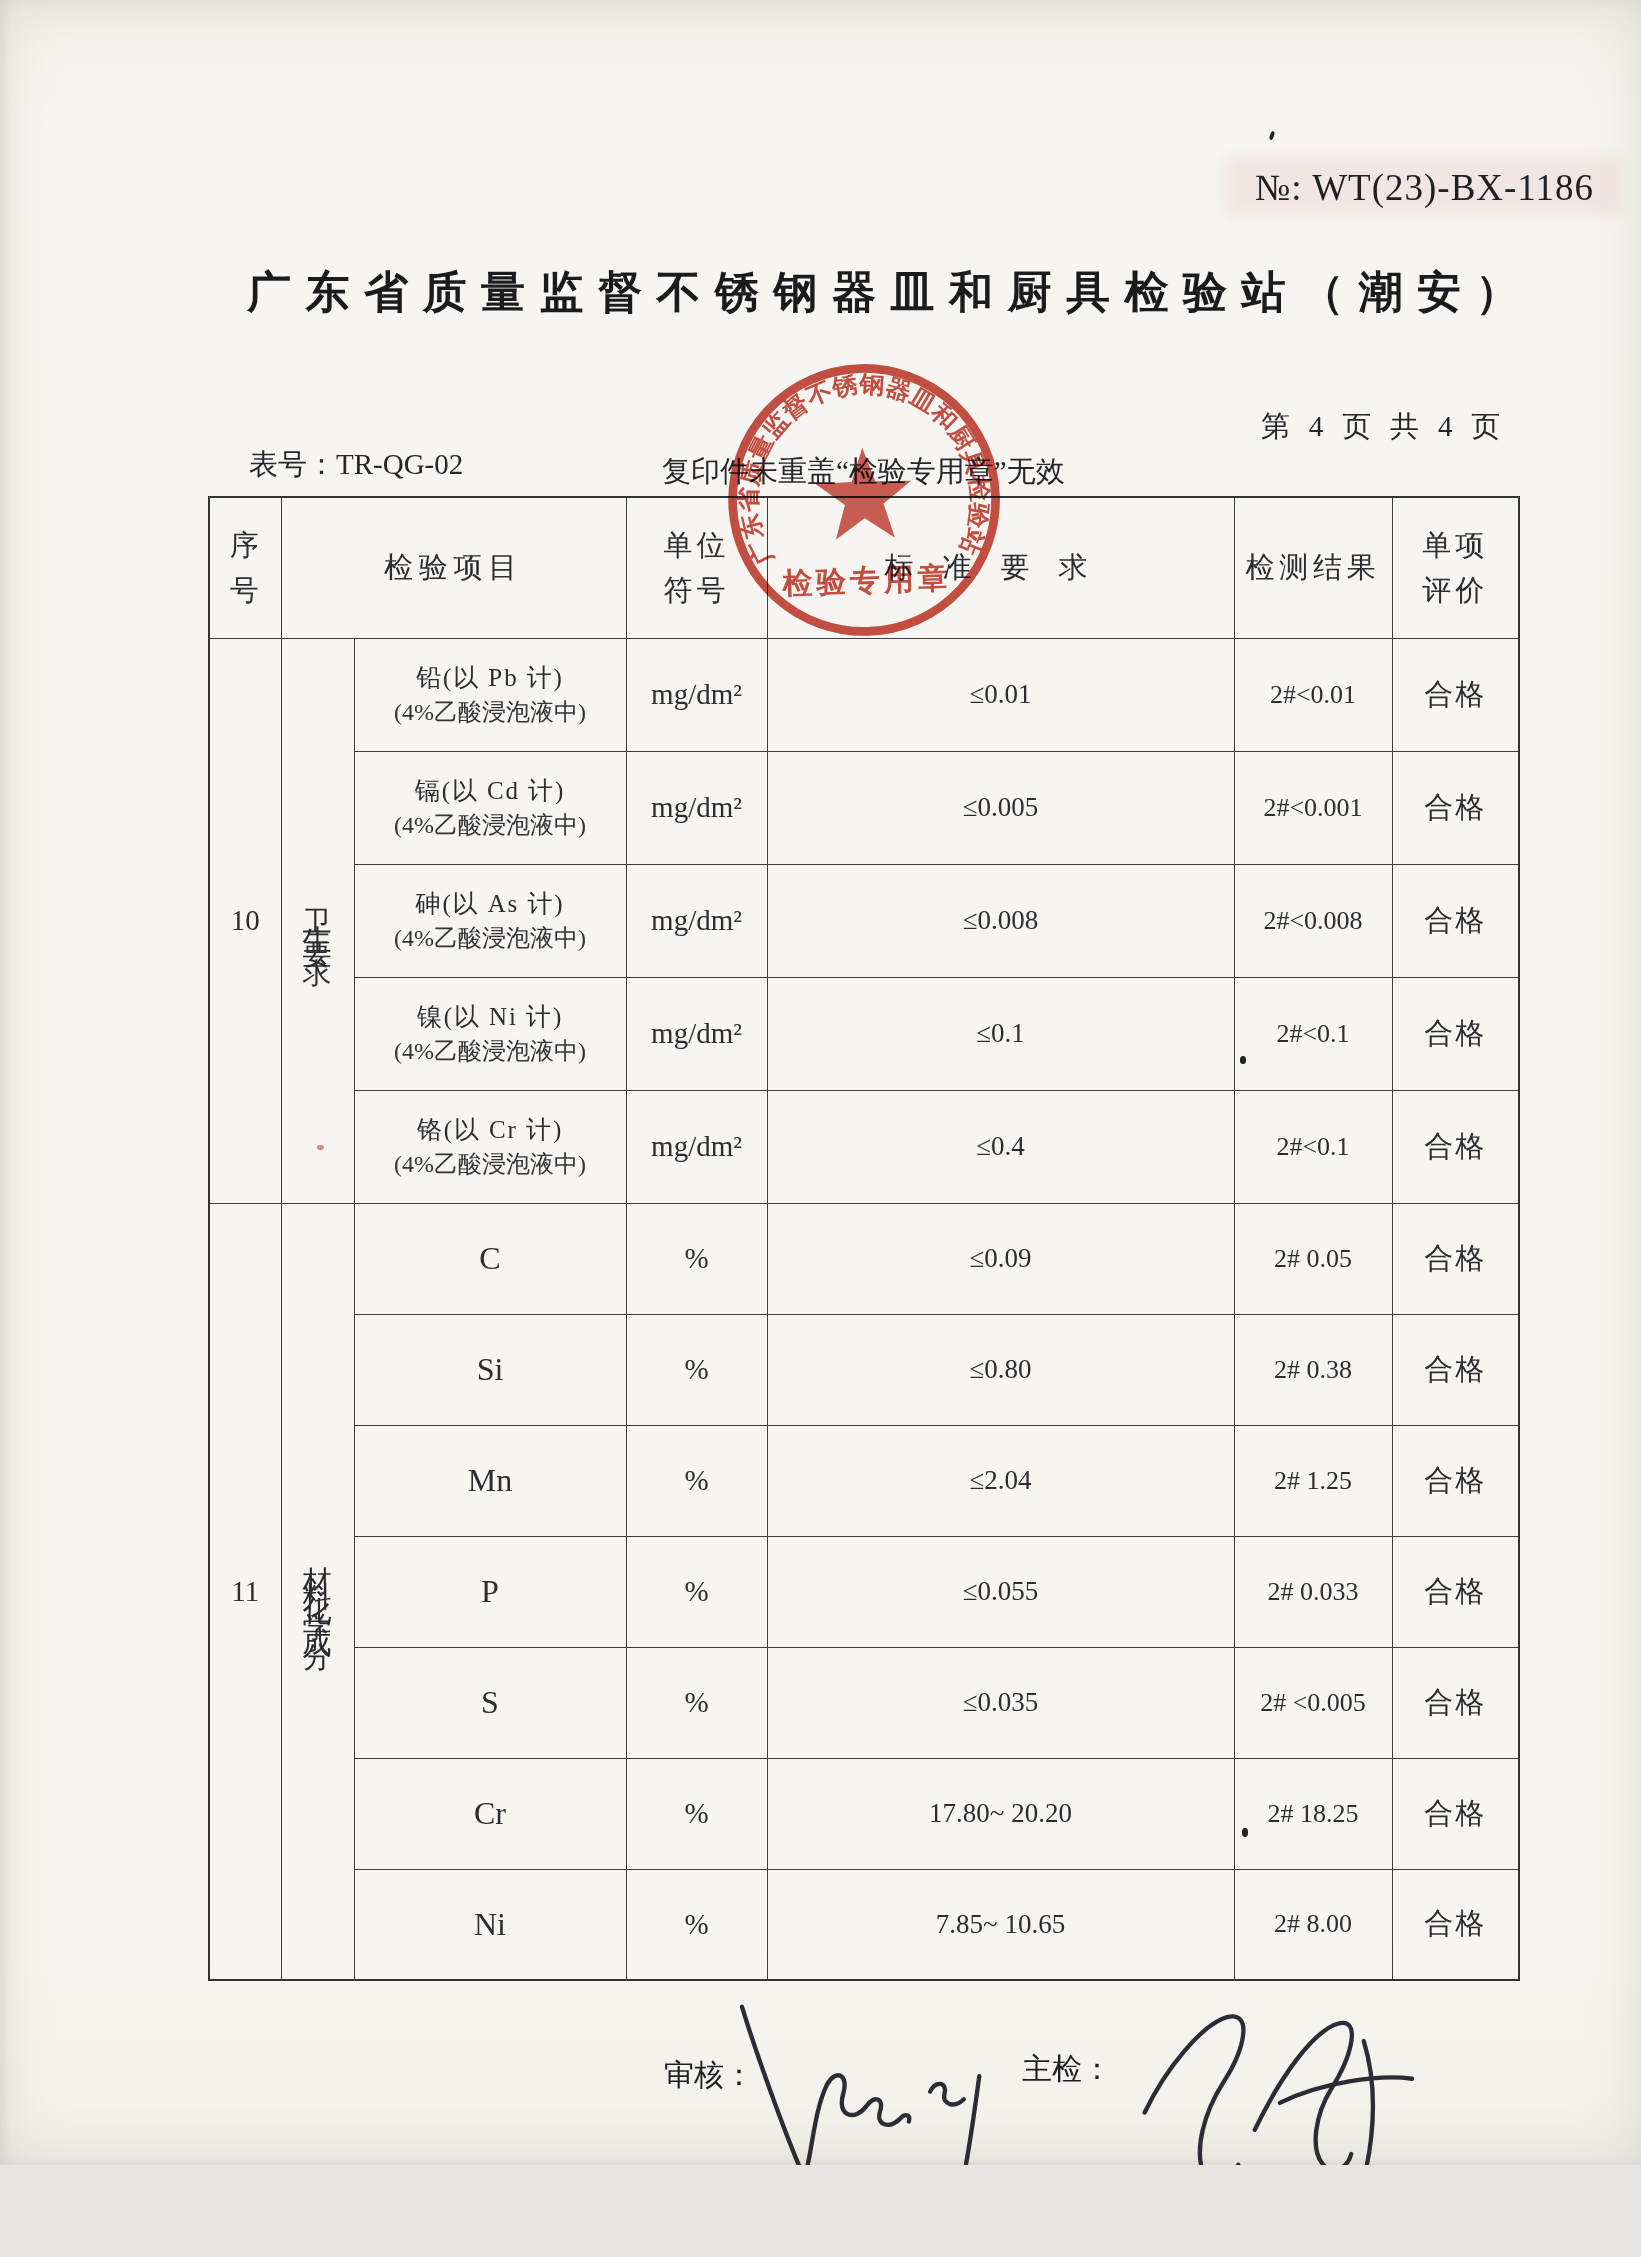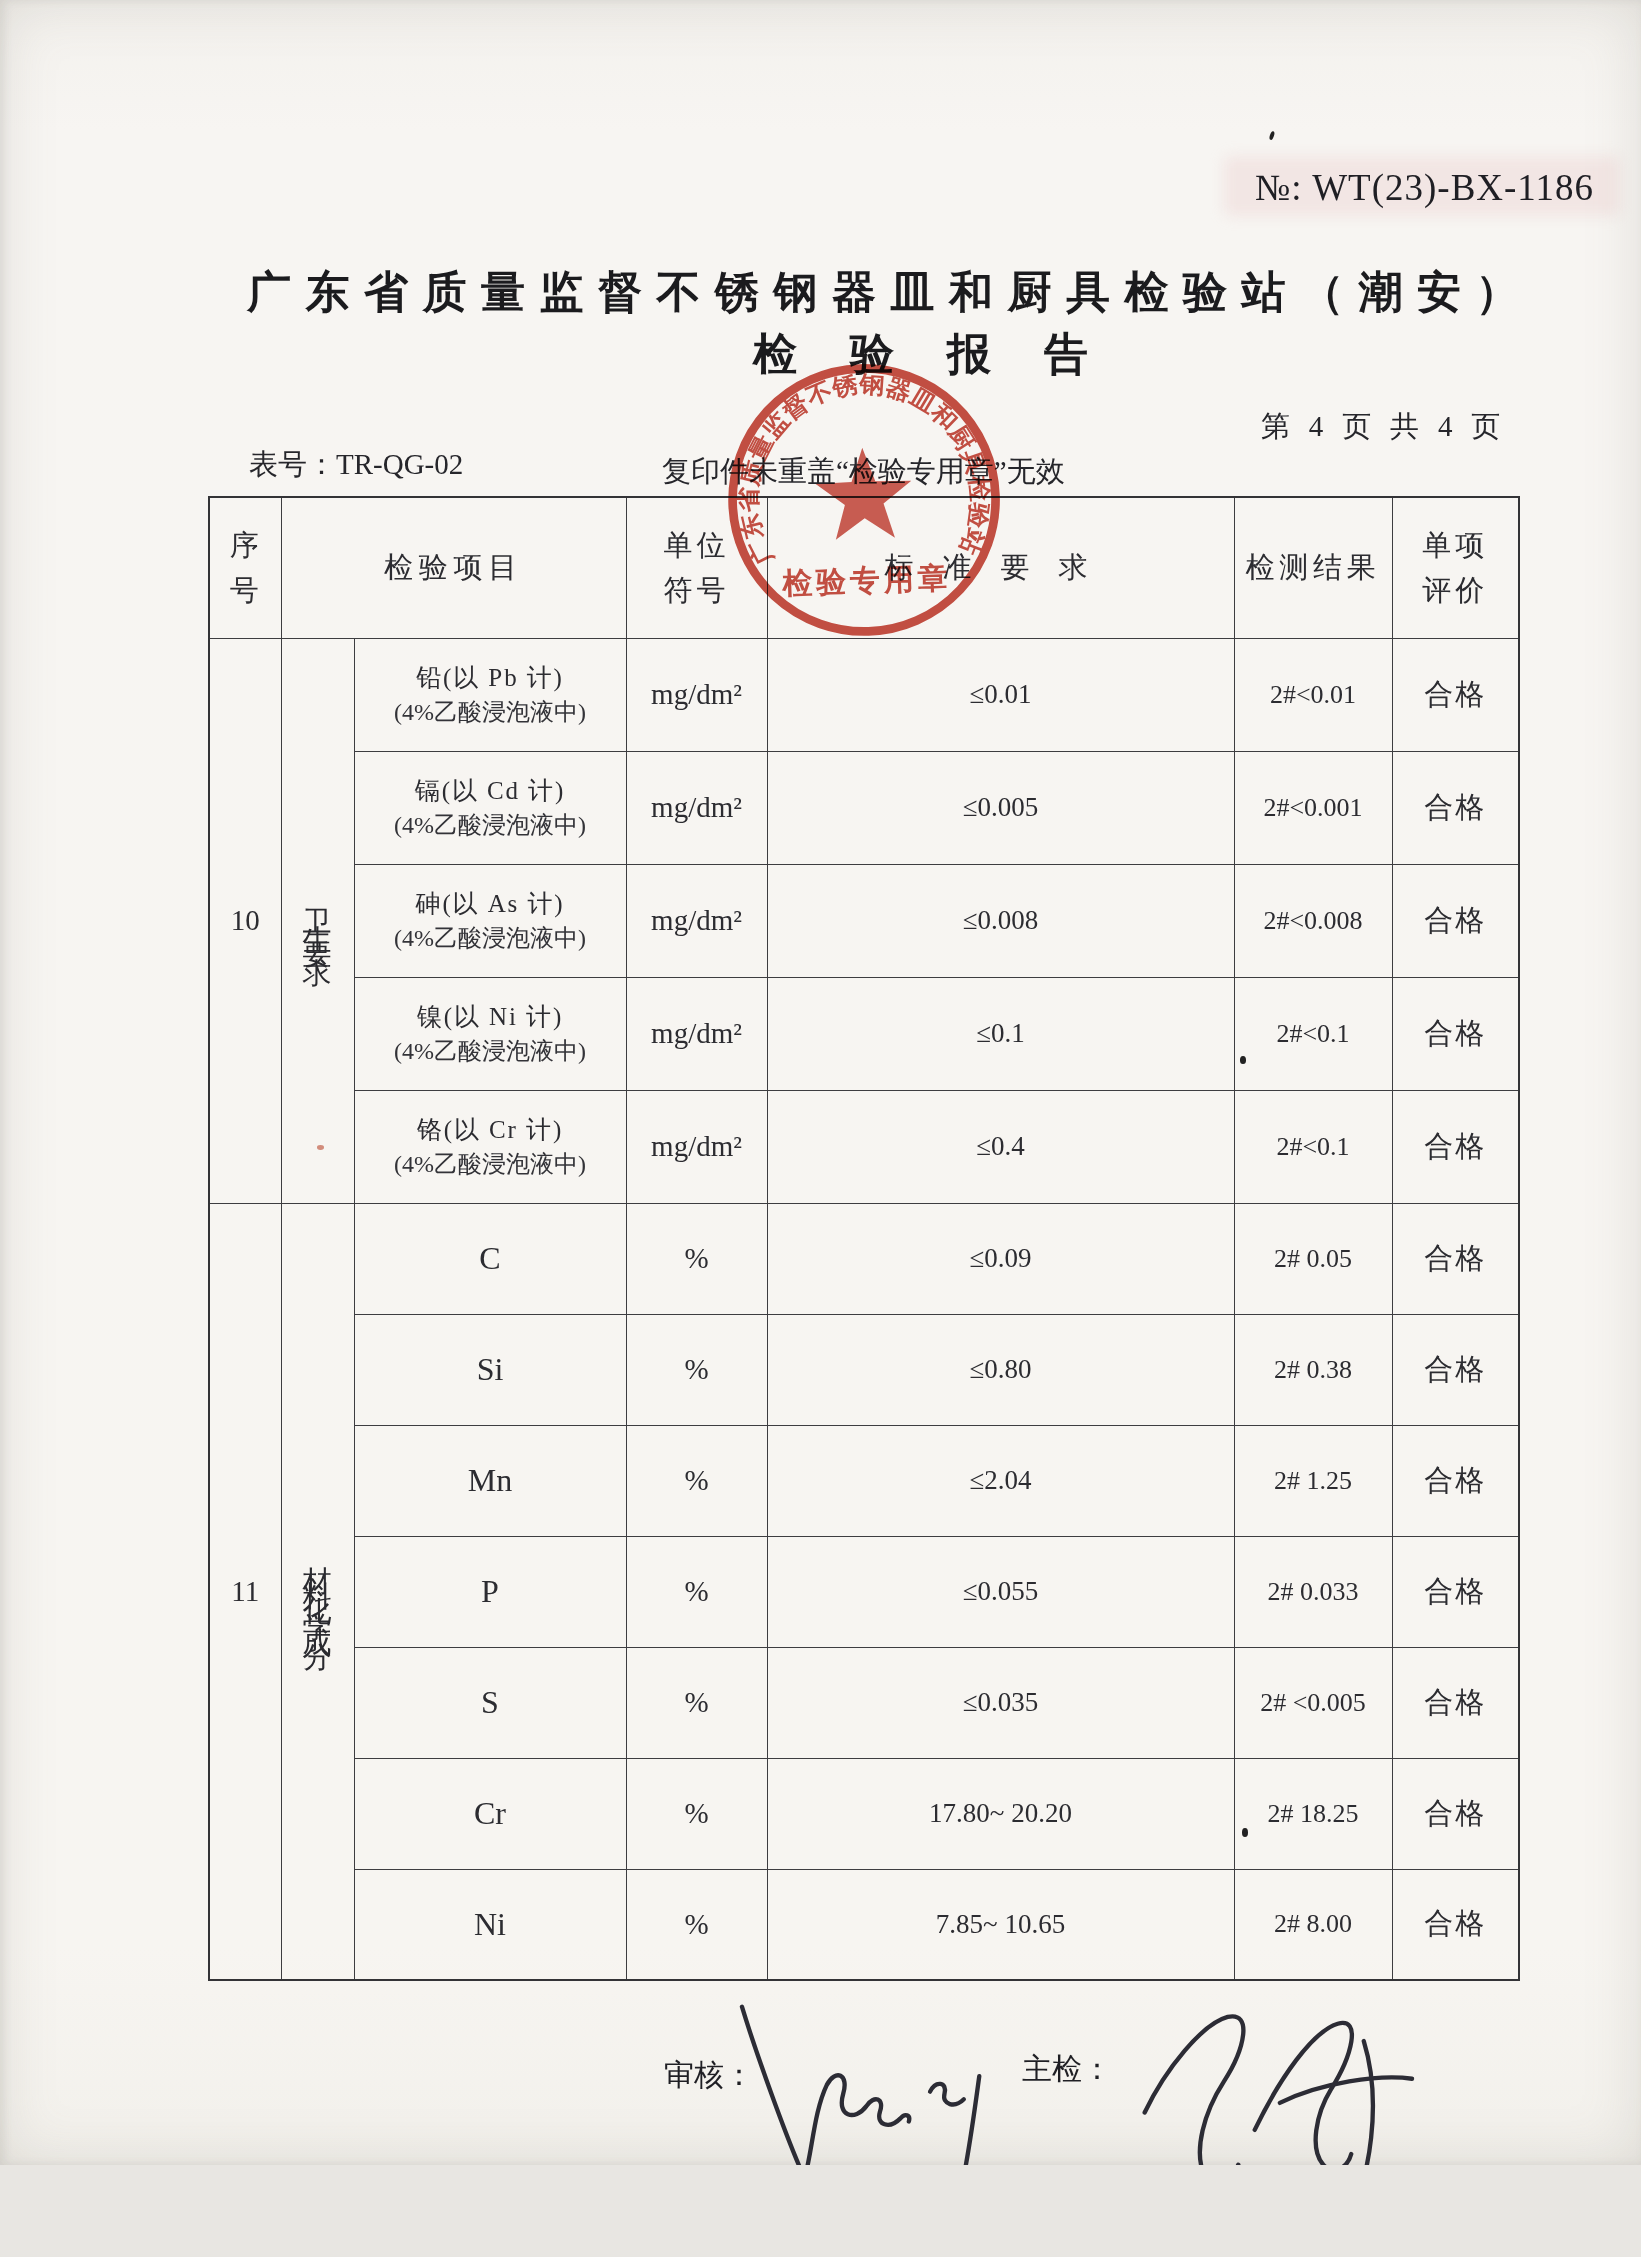--- a/index.html
+++ b/index.html
@@ -99,21 +99,20 @@
   .sp-red{left:317px;top:1145px;width:6.8px;height:4.8px;background:#c66a54;opacity:.75;}
 </style>
 </head>
 <body>
 
 <div class="page">
 
   <div class="pink-band"></div>
   <div class="report-no">№: WT(23)-BX-1186</div>
   <div class="title1">广东省质量监督不锈钢器皿和厨具检验站（潮安）</div>
-  <div class="title2">检 验 报 告</div>
   <div class="form-no">表号：TR-QG-02</div>
   <div class="page-info">第 4 页 共 4 页</div>
   <div class="copy-notice">复印件未重盖“检验专用章”无效</div>
 
   <table class="report">
     <colgroup>
       <col class="c-seq">
         <col class="c-grp">
         <col class="c-item">
         <col class="c-unit">

